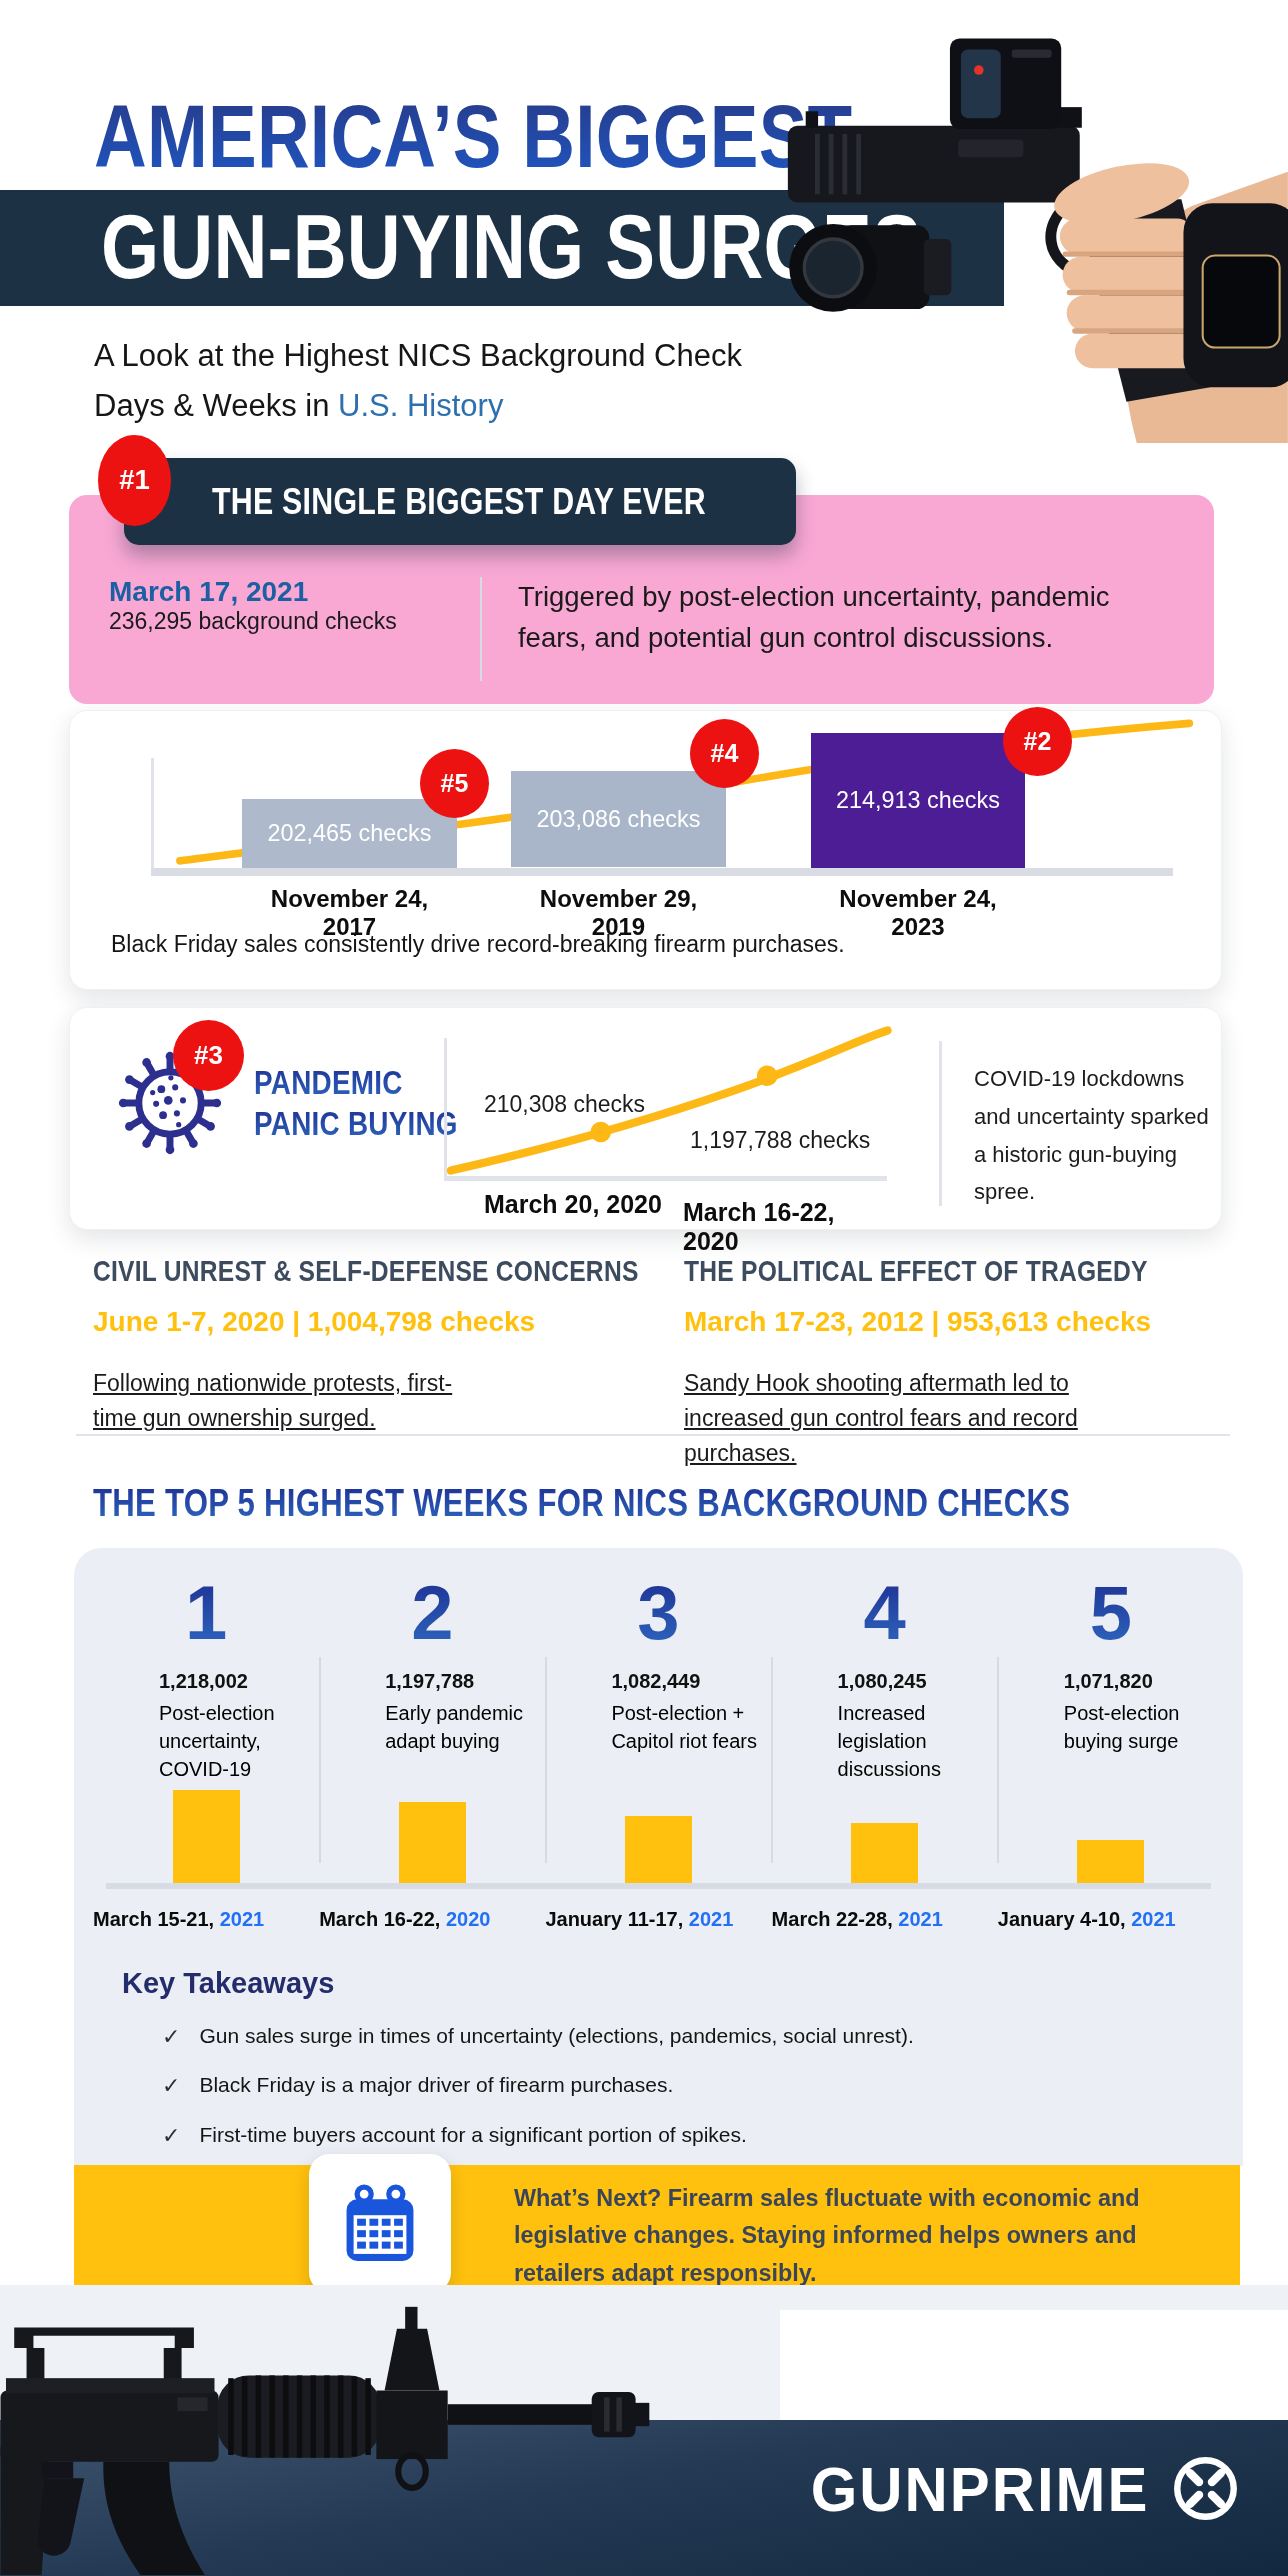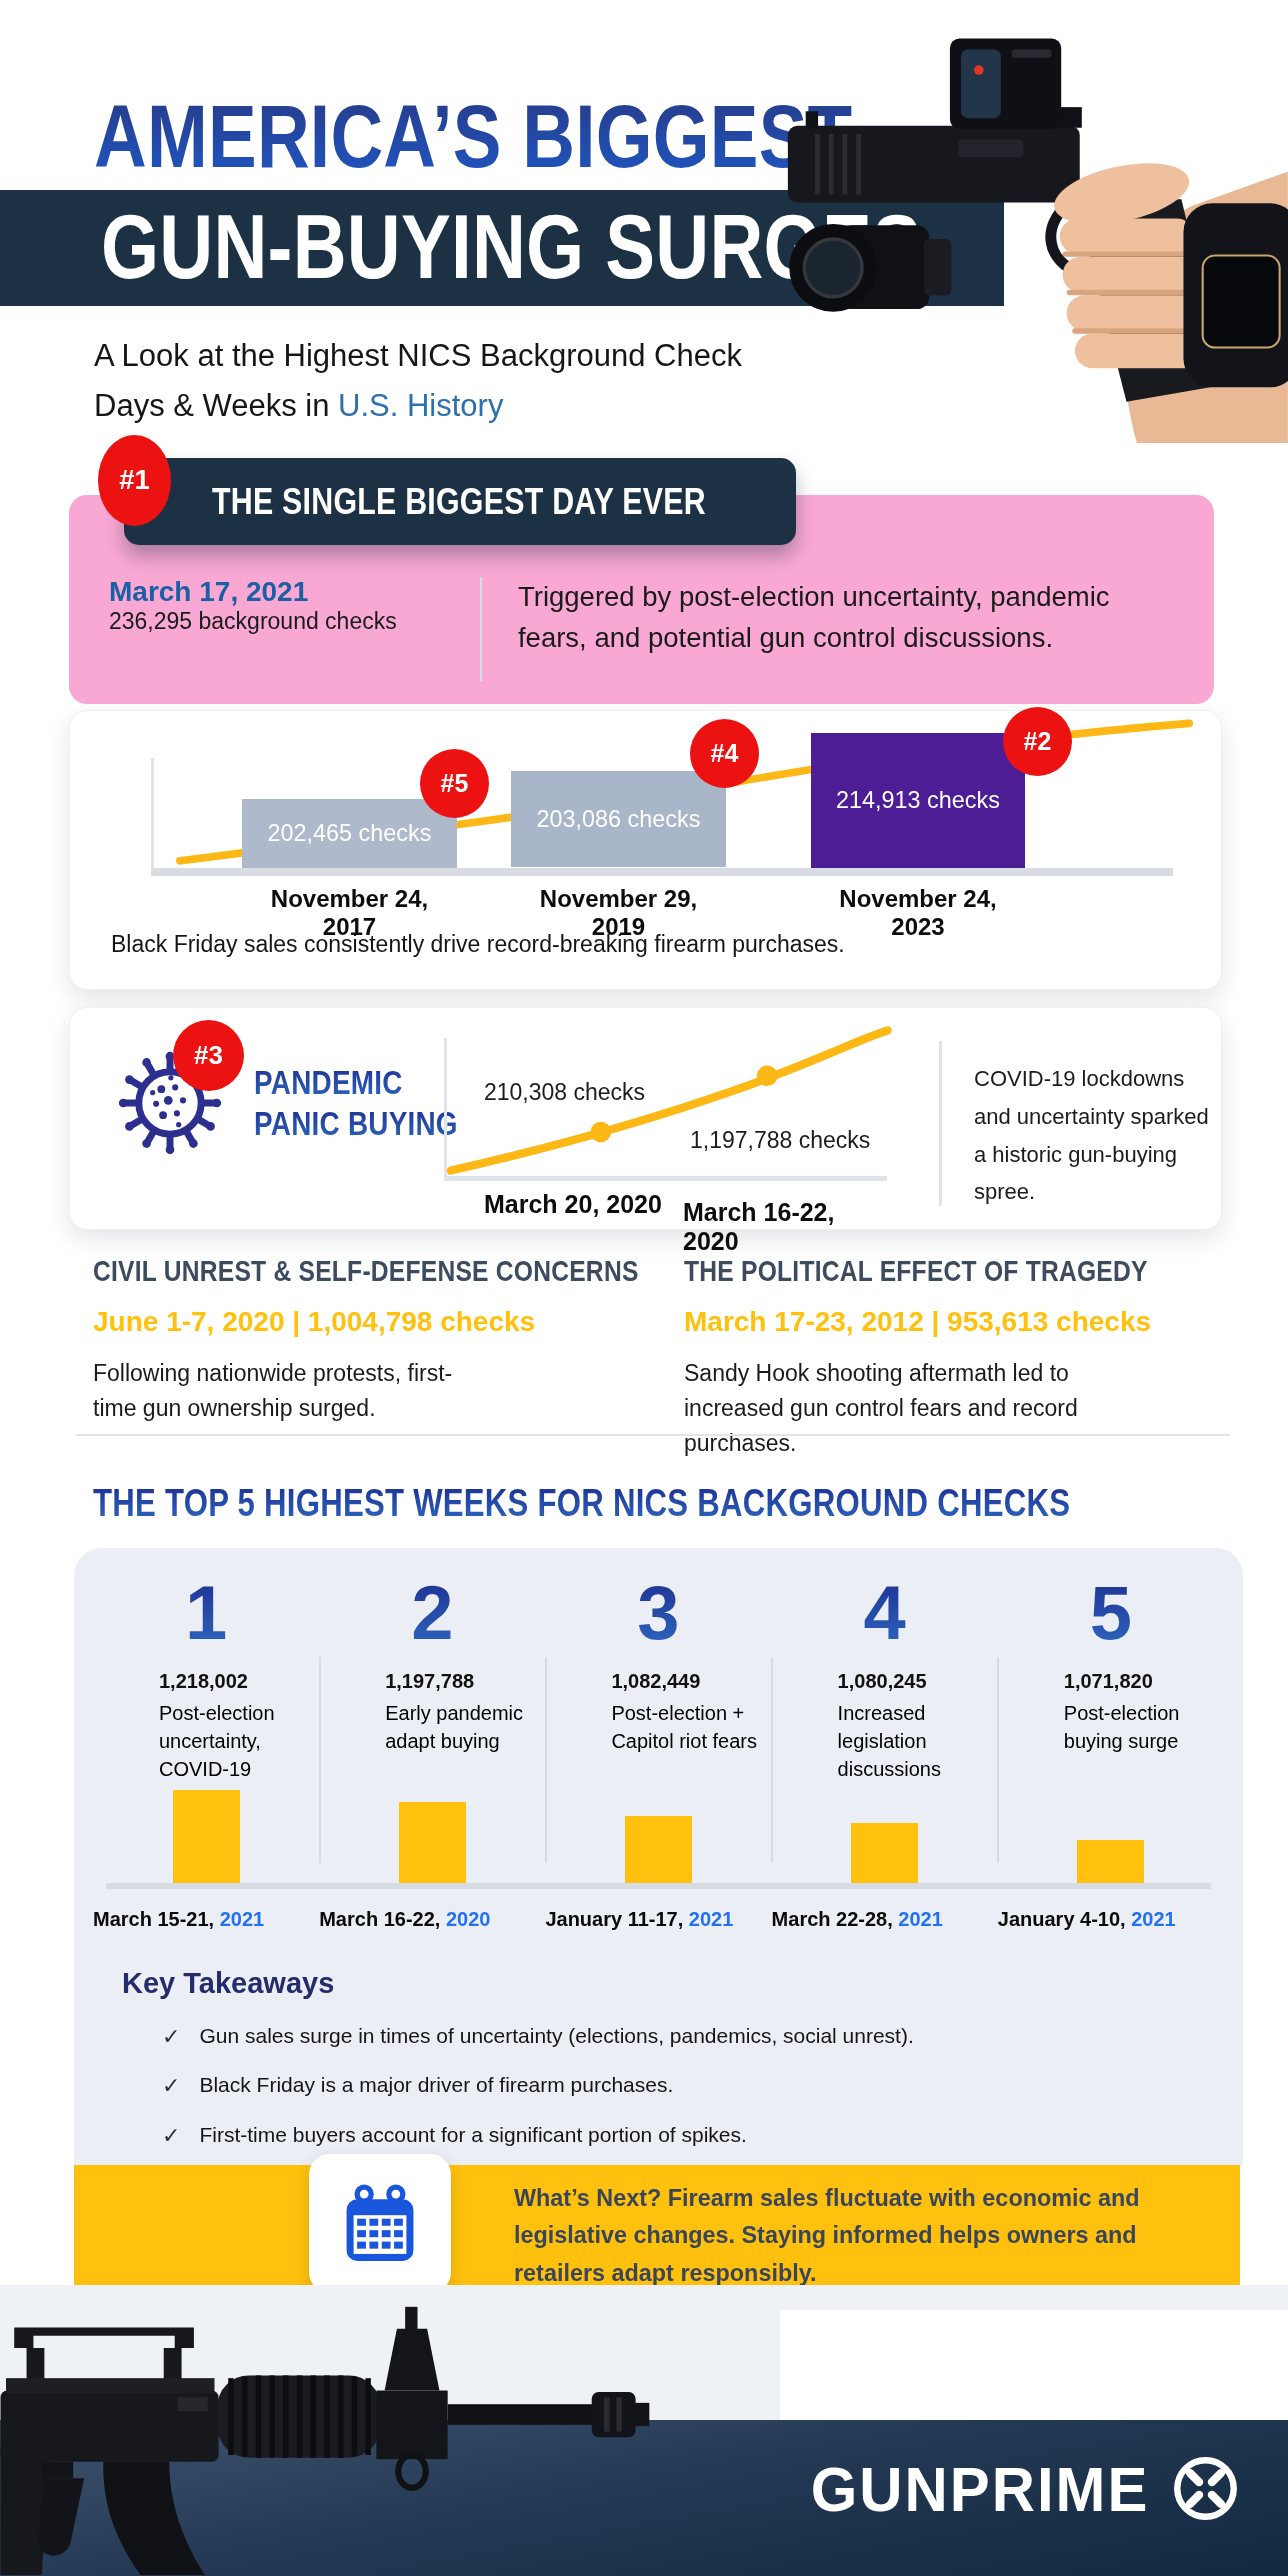--- a/index.html
+++ b/index.html
@@ -60,35 +60,35 @@
   
   .pan { position:absolute; left:69px; right:66px; top:1007px; height:223px; background:#fff; border-radius:18px;
          box-shadow:0 8.2px 23.4px rgba(30,40,60,.12); border:0.7px solid #eef0f4; }
   .virus { position:absolute; left:48px; top:43px; width:104px; height:104px; }
   .badge-3 { position:absolute; left:103px; top:12.4px; width:71px; height:71px; font-size:26px; z-index:5; }
   .pan-title { position:absolute; left:184px; top:54px; font-size:34px; font-weight:bold; line-height:1.22; }
   .pan-chart { position:absolute; left:374px; top:27.5px; width:447px; height:179px; }
   .pan-axis-y { position:absolute; left:0; top:2.7px; width:2.7px; height:139px; background:#e0e4ea; }
   .pan-base { position:absolute; left:0; top:140px; width:443px; height:5.5px; background:#dfe3ea; }
   .pan-svg { position:absolute; left:0; top:0; width:447px; height:140px; overflow:visible; }
-  .pan-lbl1 { position:absolute; left:40px; top:43px; font-size:23px; color:#1c1c1c; }
+  .pan-lbl1 { position:absolute; left:40px; top:55px; font-size:23px; color:#1c1c1c; }
   .pan-lbl2 { position:absolute; left:246px; top:91px; font-size:23px; color:#1c1c1c; }
   .pan-xl1 { position:absolute; left:40px; top:154px; font-size:25px; font-weight:bold; color:#0d0d0d; }
   .pan-xl2 { position:absolute; left:239px; top:162px; font-size:25px; font-weight:bold; color:#0d0d0d; }
   .pan-div { position:absolute; left:869px; top:33px; width:2.7px; height:165px; background:#e0e4ea; }
   .pan-desc { position:absolute; left:904px; top:52px; width:253px; font-size:22px; line-height:1.72; color:#1c1c1c; }
 
   
   .events { position:absolute; left:93px; right:58px; top:1254px; height:182px; display:flex; }
   .ev-left { width:529px; }
   .ev-div { width:2.1px; background:#dbe0e8; height:166px; margin:0 0 0 18px; }
   .ev-right { flex:1; padding-left:44px; }
   .ev-h { font-size:30px; font-weight:bold; color:#3c4b5e; }
   .ev-stat { margin-top:18px; font-size:28px; font-weight:bold; color:#ffc10d; }
-  .ev-body { margin-top:18px; font-size:23px; line-height:1.52; color:#1b1b1b; }
+  .ev-body { margin-top:28px; font-size:23px; line-height:1.52; color:#1b1b1b;text-decoration:underline; }
   .ev-left .ev-body { width:371px; }
   .ev-right .ev-body { width:467px; }
   .ev-rule { position:absolute; left:-17px; right:0; bottom:0; height:2.1px; background:#dfe5eb; }
 
   
   .top5h { position:absolute; left:93px; top:1482px; font-size:38px; font-weight:bold; }
   .card5 { position:absolute; left:74px; top:1548px; width:1169px; height:618px; background:#ebeef4; border-radius:27.5px 27.5px 0 0; }
   .cols { display:grid; grid-template-columns:repeat(5,1fr); padding:0 19px; position:relative; }
   .num { margin-top:26px; height:81px; font-size:76px; font-weight:bold; text-align:center; line-height:1.02; }
   .num .grad-royal{ transform:none; }

